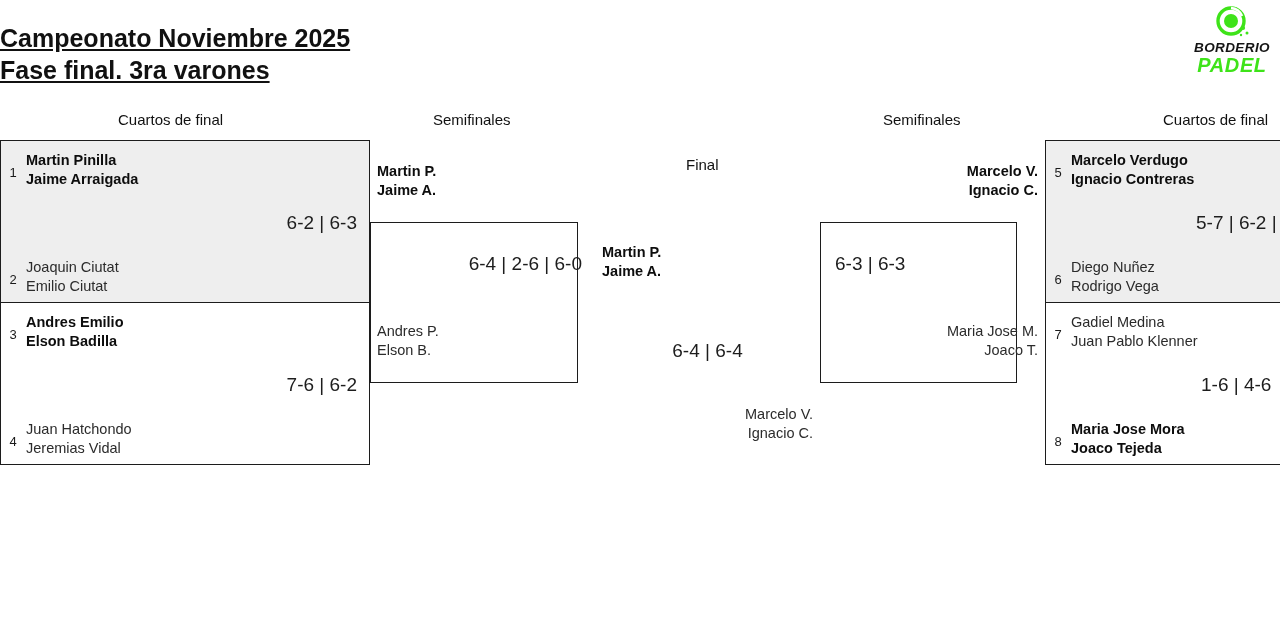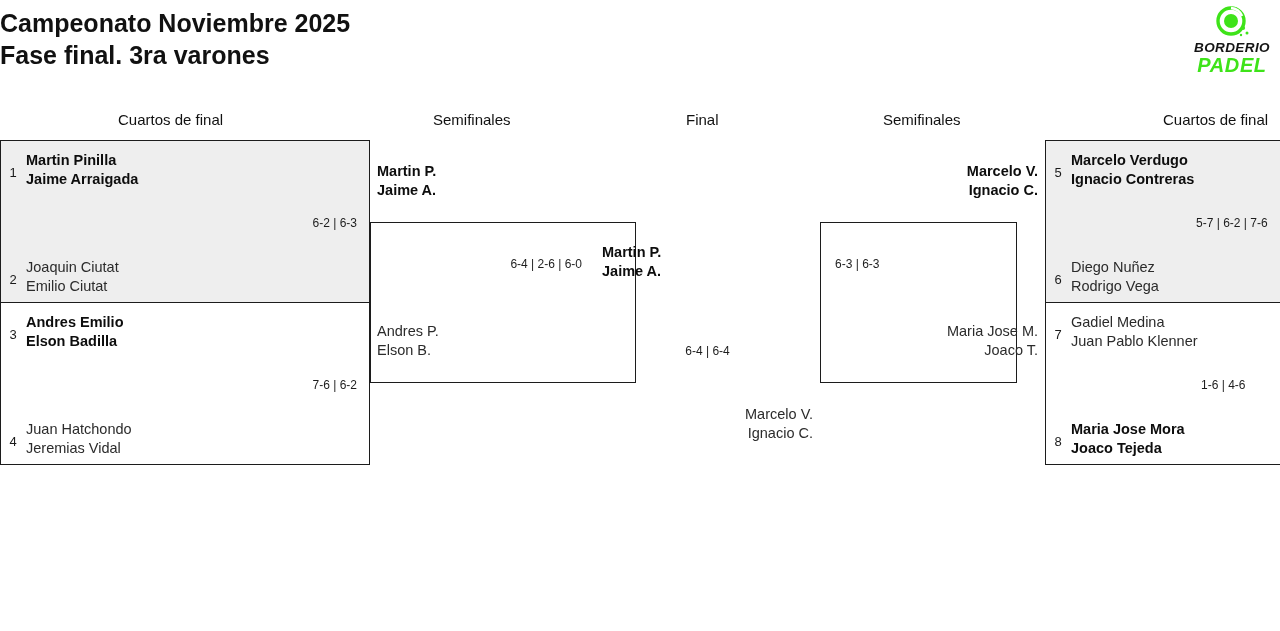--- a/index.html
+++ b/index.html
@@ -7,21 +7,21 @@
     margin: 0; padding: 0;
     width: 1280px; height: 631px;
     background: #ffffff;
     font-family: "Liberation Sans", sans-serif;
     color: #111111;
     overflow: hidden;
   }
   #root { position: relative; width: 1280px; height: 631px; overflow: hidden; }
 
   
-  .title-block { position: absolute; left: 0px; top: 7px; }
+  .title-block { position: absolute; left: 0px; top: 22px; text-decoration: underline; }
   .title-line { font-size: 25px; font-weight: 700; line-height: 32px; color: #111111; white-space: nowrap; }
 
   
   .logo { position: absolute; right: 2px; top: 6px; width: 92px; height: 66px; }
   .logo-mark { position: absolute; left: 30px; top: 0px; width: 34px; height: 34px; }
   .logo-text { position: absolute; left: 0; top: 34px; width: 92px; text-align: center; }
   .logo-borderio {
     font-size: 13.5px; font-weight: 700; letter-spacing: 0.4px;
     color: #141414; font-style: italic; line-height: 15px;
   }
@@ -45,21 +45,21 @@
     position: absolute; font-size: 13px; color: #1a1a1a;
     line-height: 14px; width: 16px; text-align: center;
   }
   .team {
     position: absolute; font-size: 14.5px; line-height: 19px;
     color: #2b2b2b; white-space: nowrap;
   }
   .team.win { font-weight: 700; color: #0d0d0d; }
 
   .score {
-    position: absolute; font-size: 12px; color: #1d1d1d;
+    position: absolute; font-size: 19px; color: #1d1d1d;
     line-height: 18px; white-space: nowrap;
   }
 
   
   .adv { position: absolute; font-size: 14.5px; line-height: 19px; color: #2b2b2b; white-space: nowrap; }
   .adv.win { font-weight: 700; color: #0d0d0d; }
   .adv.right { text-align: right; }
 </style>
 </head>
 <body>
@@ -81,21 +81,21 @@
       <circle cx="25" cy="29" r="1.2" fill="#3ee319"></circle>
     </svg>
     <div class="logo-text">
       <div class="logo-borderio">BORDERIO</div>
       <div class="logo-padel">PADEL</div>
     </div>
   </div>
 
   <div class="col-head" style="left:118px;">Cuartos de final</div>
   <div class="col-head" style="left:433px;">Semifinales</div>
-  <div class="col-head" style="left:686px;">Final</div>
+  <div class="col-head" style="left:686px;margin-top:45px;">Final</div>
   <div class="col-head" style="left:883px;">Semifinales</div>
   <div class="col-head" style="left:1163px;">Cuartos de final</div>
 
   <div class="mbox shaded" style="left:0px; top:140px; width:370px; height:163px;">
     <div class="seed" style="left:4px; top:25px;">1</div>
     <div class="team win" style="left:25px; top:10px;">Martin Pinilla</div>
     <div class="team win" style="left:25px; top:29px;">Jaime Arraigada</div>
 
     <div class="score" style="left:0px; top:73px; width:356px; text-align:right;">6-2 | 6-3</div>
 
@@ -112,21 +112,21 @@
     <div class="score" style="left:0px; top:73px; width:356px; text-align:right;">7-6 | 6-2</div>
 
     <div class="seed" style="left:4px; top:132px;">4</div>
     <div class="team" style="left:25px; top:117px;">Juan Hatchondo</div>
     <div class="team" style="left:25px; top:136px;">Jeremias Vidal</div>
   </div>
 
   <div class="adv win" style="left:377px; top:162px;">Martin P.</div>
   <div class="adv win" style="left:377px; top:181px;">Jaime A.</div>
 
-  <div class="mbox" style="left:370px; top:222px; width:266px; height:161px;">
+  <div class="mbox" style="left:370px; top:222px; width:208px; height:161px;">
     <div class="score" style="left:0px; top:32px; width:211px; text-align:right;">6-4 | 2-6 | 6-0</div>
     <div class="adv" style="left:6px; top:99px;">Andres P.</div>
     <div class="adv" style="left:6px; top:118px;">Elson B.</div>
   </div>
 
   <div class="adv win" style="left:602px; top:243px;">Martin P.</div>
   <div class="adv win" style="left:602px; top:262px;">Jaime A.</div>
 
   <div class="score" style="left:595px; top:342px; width:225px; text-align:center;">6-4 | 6-4</div>
 

